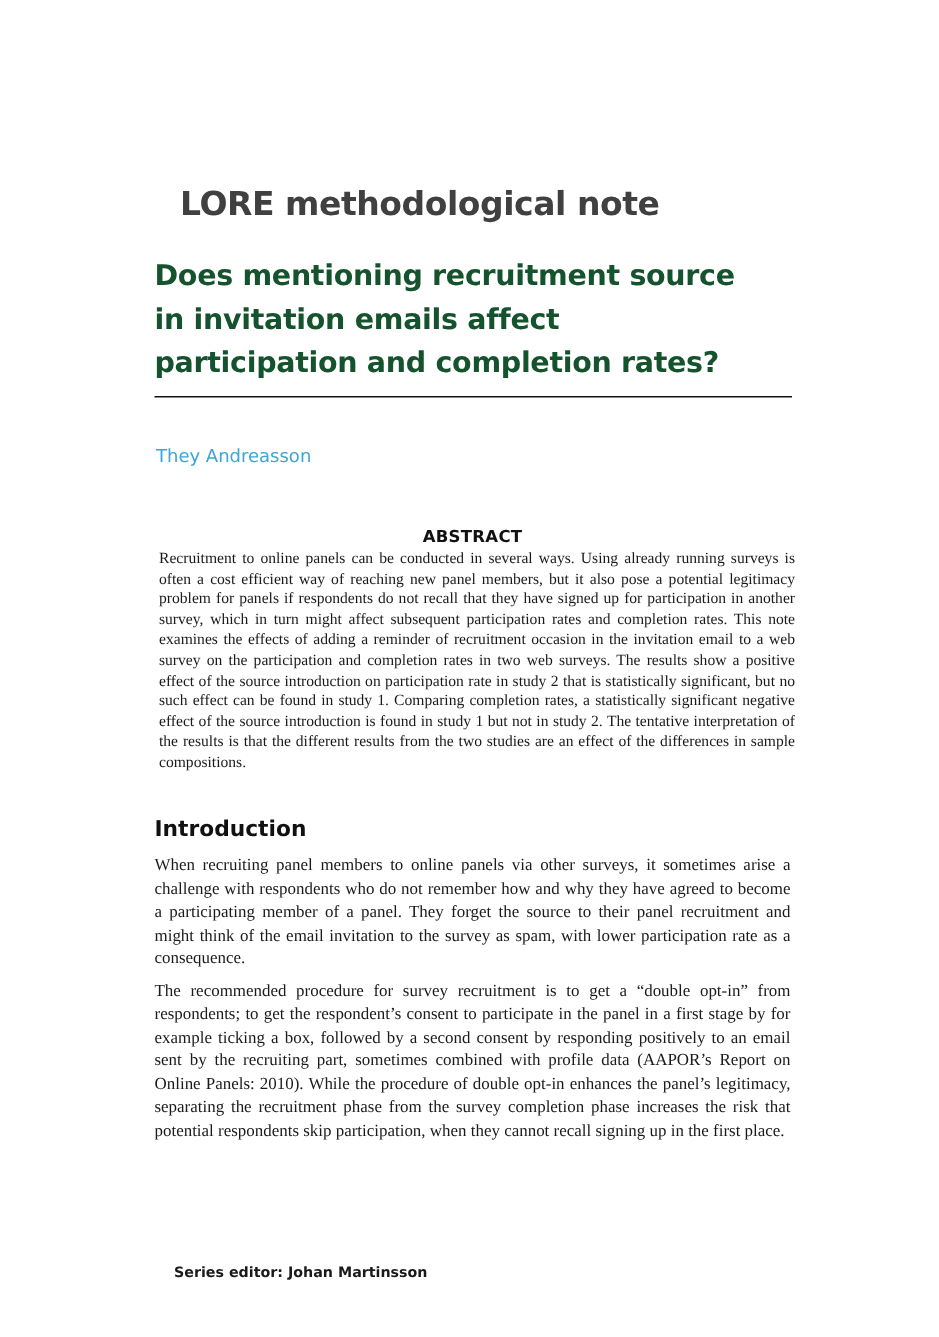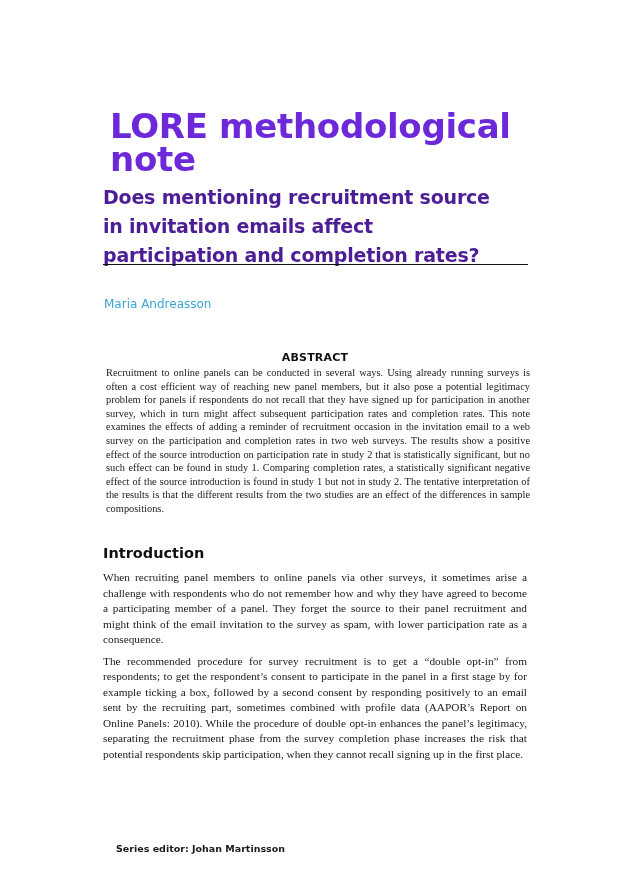--- a/index.html
+++ b/index.html
@@ -24,32 +24,32 @@
     }
     .title-block {
       position: absolute;
       left: 103px;
       top: 103px;
       width: 430px;
     }
     .doc-title {
       font-family: "DejaVu Sans", sans-serif;
       font-weight: bold;
-      font-size: 34px;
+      font-size: 22px;
       line-height: 33px;
-      color: #6d28d9;
-      margin: 7px;
+      color: #404040;
+      margin: 17px;
       letter-spacing: -0.3px;
     }
     .doc-subtitle {
       font-family: "DejaVu Sans", sans-serif;
       font-weight: bold;
       font-size: 19px;
       line-height: 29px;
-      color: #4c1d95;
+      color: #14532d;
       margin: 3px 0 0 0;
       letter-spacing: -0.2px;
     }
     .title-rule {
       position: absolute;
       left: 103px;
       top: 264px;
       width: 425px;
       height: 0;
       border-top: 1.5px solid #111111;
@@ -129,21 +129,21 @@
     </h1>
     <h2 class="doc-subtitle">
       <span>Does mentioning recruitment source</span><br>
       <span>in invitation emails affect</span><br>
       <span>participation and completion rates?</span>
     </h2>
   </div>
 
   <div class="title-rule"></div>
 
-  <div class="author">Maria Andreasson</div>
+  <div class="author">They Andreasson</div>
 
   <div class="abstract-heading">ABSTRACT</div>
   <div class="abstract-body">Recruitment to online panels can be conducted in several ways. Using already running surveys is often a cost efficient way of reaching new panel members, but it also pose a potential legitimacy problem for panels if respondents do not recall that they have signed up for participation in another survey, which in turn might affect subsequent participation rates and completion rates. This note examines the effects of adding a reminder of recruitment occasion in the invitation email to a web survey on the participation and completion rates in two web surveys. The results show a positive effect of the source introduction on participation rate in study 2 that is statistically significant, but no such effect can be found in study 1. Comparing completion rates, a statistically significant negative effect of the source introduction is found in study 1 but not in study 2. The tentative interpretation of the results is that the different results from the two studies are an effect of the differences in sample compositions.</div>
 
   <div class="section-heading">Introduction</div>
   <div class="intro-body">
     <p>When recruiting panel members to online panels via other surveys, it sometimes arise a challenge with respondents who do not remember how and why they have agreed to become a participating member of a panel. They forget the source to their panel recruitment and might think of the email invitation to the survey as spam, with lower participation rate as a consequence.</p>
     <p>The recommended procedure for survey recruitment is to get a “double opt-in” from respondents; to get the respondent’s consent to participate in the panel in a first stage by for example ticking a box, followed by a second consent by responding positively to an email sent by the recruiting part, sometimes combined with profile data (AAPOR’s Report on Online Panels: 2010). While the procedure of double opt-in enhances the panel’s legitimacy, separating the recruitment phase from the survey completion phase increases the risk that potential respondents skip participation, when they cannot recall signing up in the first place.</p>
   </div>
 

